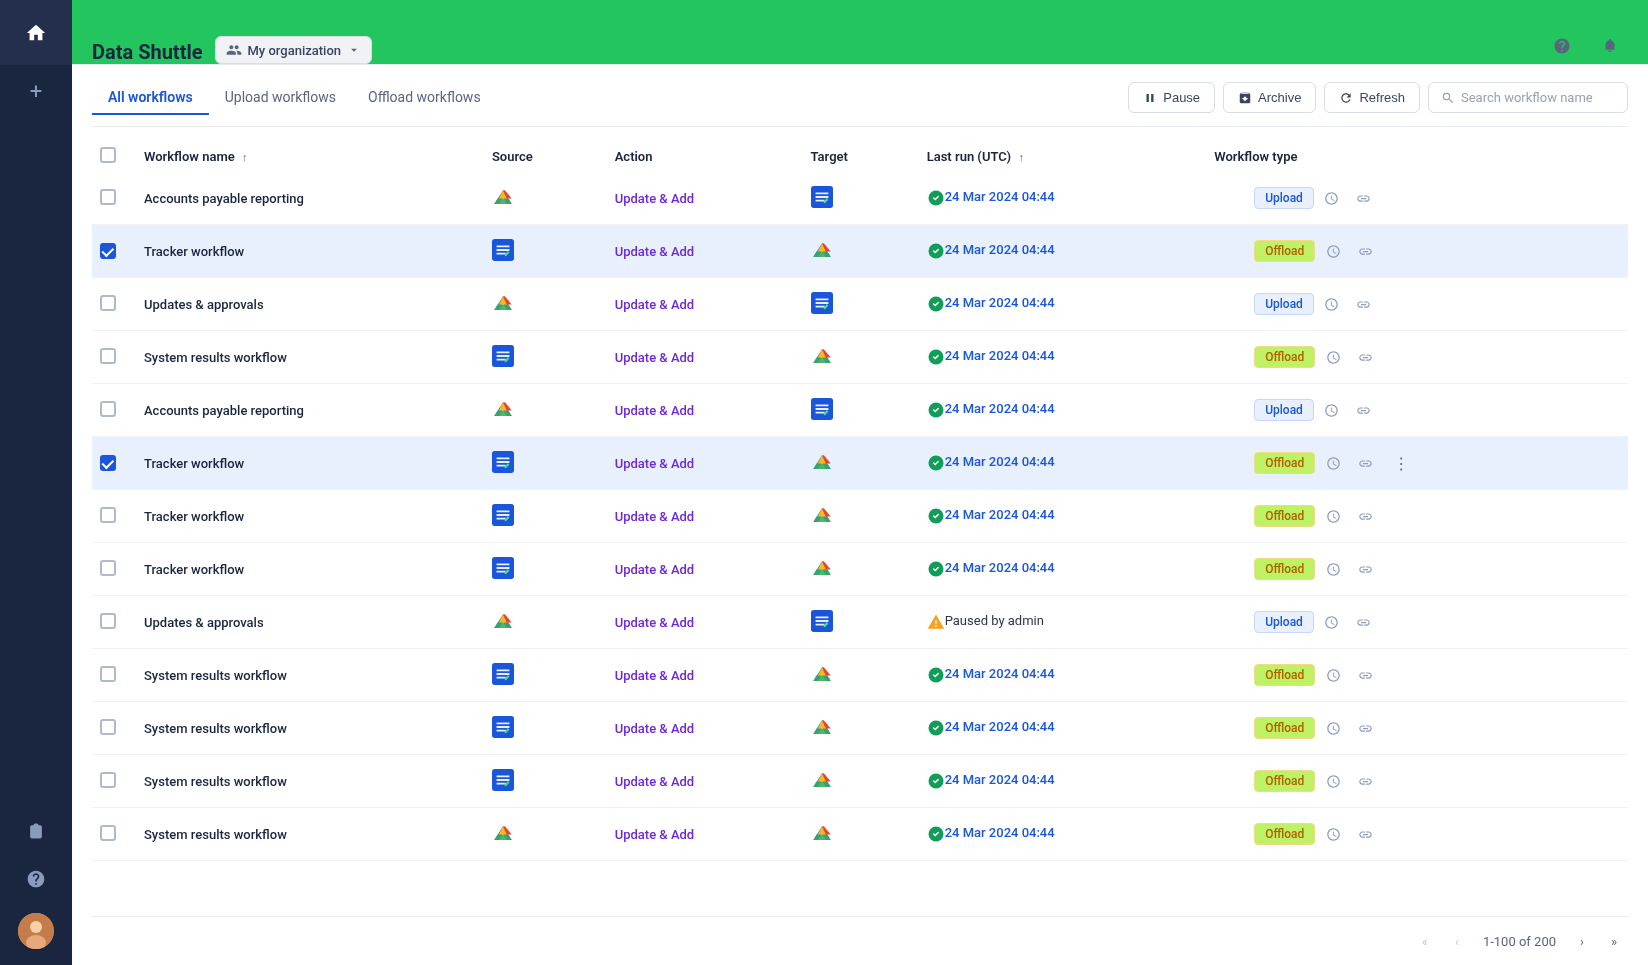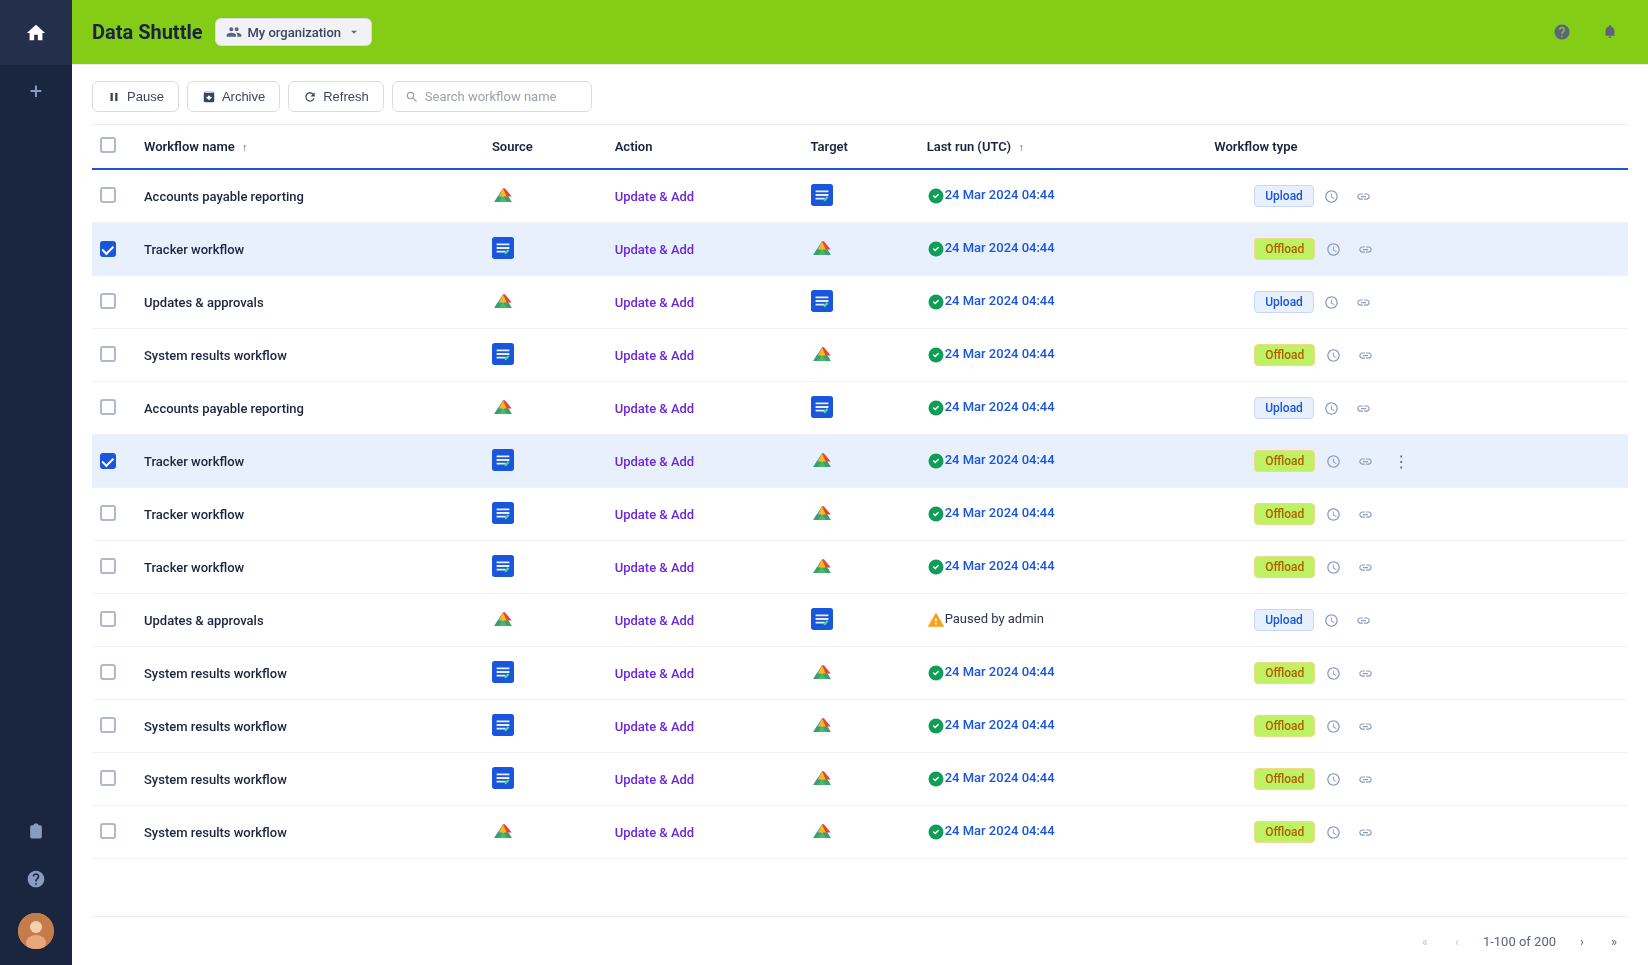--- a/index.html
+++ b/index.html
@@ -78,24 +78,24 @@
       flex: 1;
       display: flex;
       flex-direction: column;
       overflow: hidden;
       background: #fff;
     }
 
     
     .header {
       height: 65px;
-      background: #84cc16;
+      background: #22c55e;
       border-bottom: 1px solid #e8eaed;
       display: flex;
-      align-items: center;
+      align-items: flex-end;
       padding: 0 20px;
       gap: 12px;
       flex-shrink: 0;
     }
     .header-title {
       font-size: 20px;
       font-weight: 700;
       color: #1a2540;
     }
     .org-badge {
@@ -211,21 +211,21 @@
     thead th {
       background: #fff;
       padding: 12px 12px;
       text-align: left;
       font-weight: 600;
       color: #1a2540;
       font-size: 13px;
       border-bottom: 2px solid #1a56db;
       white-space: nowrap;
       position: sticky;
-      top: 0;
+      top: 8px;
       z-index: 2;
     }
     thead th:first-child { width: 40px; padding-left: 8px; }
     .sort-arrow { color: #5a6480; margin-left: 4px; font-size: 11px; }
     tbody tr { border-bottom: 1px solid #f0f2f5; }
     tbody tr.selected { background: #e8f0fe; }
     tbody td {
       padding: 12px 12px;
       color: #2c3450;
       vertical-align: middle;
@@ -392,20 +392,25 @@
     <div class="header-icon-btn">
       <svg width="18" height="18" viewBox="0 0 24 24" fill="currentColor">
         <path d="M18 17H6v-6c0-3.07 1.64-5.64 4.5-6.32V4c0-.83.67-1.5 1.5-1.5s1.5.67 1.5 1.5v.68C16.36 5.36 18 7.92 18 11v6zm-6 3c1.1 0 2-.9 2-2h-4c0 1.1.9 2 2 2z"></path>
       </svg>
     </div>
   </div>
 
   <div class="content">
 
     <div class="toolbar">
+      <div class="tabs">
+        <div class="tab active">All workflows</div>
+        <div class="tab">Upload workflows</div>
+        <div class="tab">Offload  workflows</div>
+      </div>
       <div class="toolbar-actions">
         <button class="toolbar-btn">
           <svg width="14" height="14" viewBox="0 0 24 24" fill="currentColor">
             <path d="M6 19h4V5H6v14zm8-14v14h4V5h-4z"></path>
           </svg>
           <span>Pause</span>
         </button>
         <button class="toolbar-btn">
           <svg width="14" height="14" viewBox="0 0 24 24" fill="currentColor">
             <path d="M20.54 5.23l-1.39-1.68C18.88 3.21 18.47 3 18 3H6c-.47 0-.88.21-1.16.55L3.46 5.23C3.17 5.57 3 6.02 3 6.5V19c0 1.1.9 2 2 2h14c1.1 0 2-.9 2-2V6.5c0-.48-.17-.93-.46-1.27zM12 17.5L6.5 12H10v-2h4v2h3.5L12 17.5zM5.12 5l.81-1h12l.94 1H5.12z"></path>

